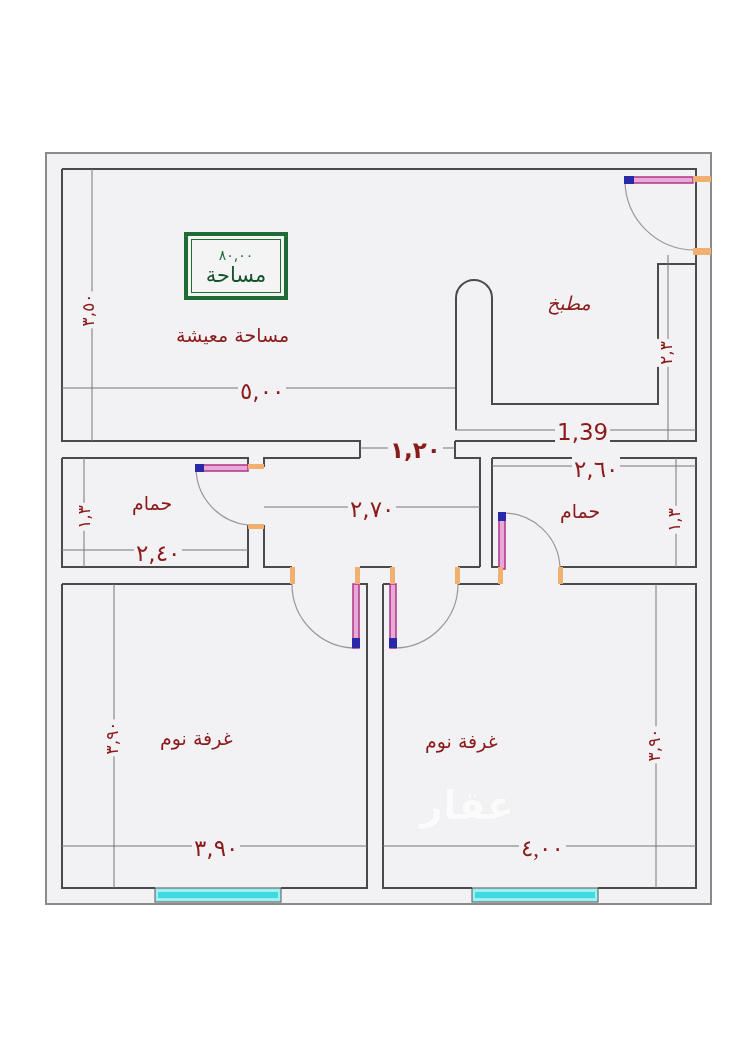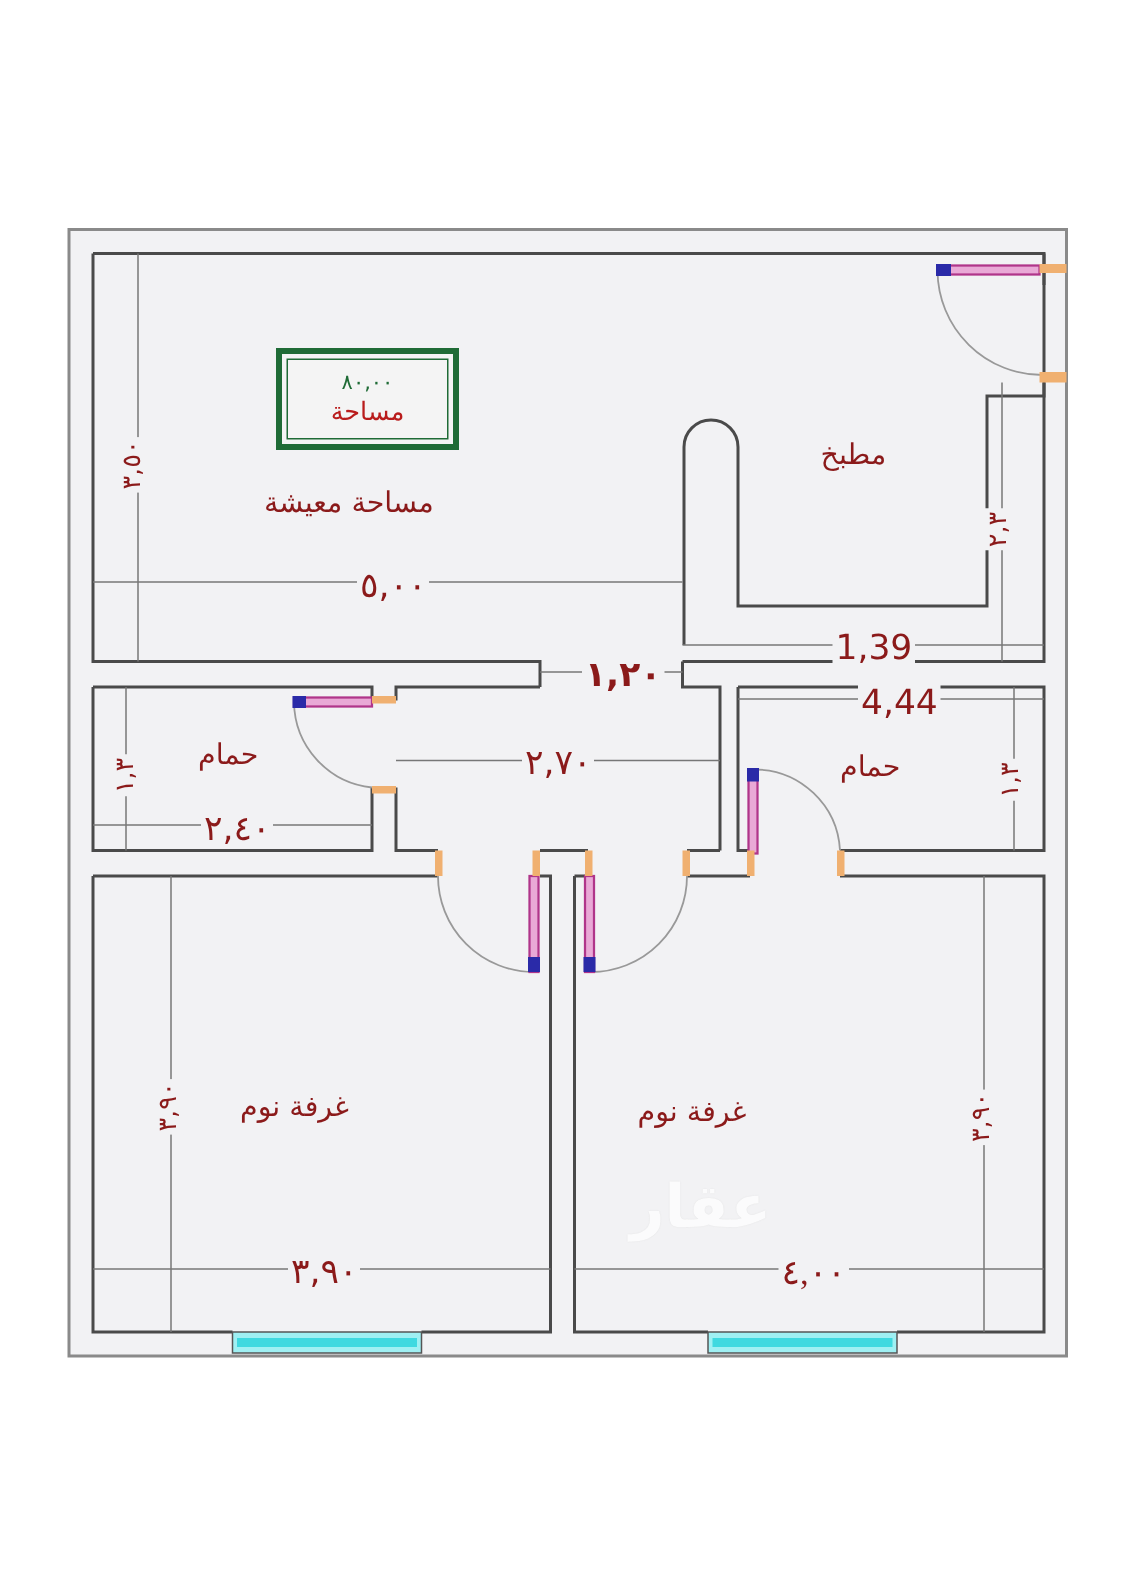--- a/index.html
+++ b/index.html
@@ -2,24 +2,24 @@
 <html><head>
 <meta charset="utf-8">
 <style>
   html, body { margin:0; padding:0; background:#ffffff; }
   body { width:750px; height:1061px; position:relative; overflow:hidden; font-family:"DejaVu Sans", sans-serif; }
   #plan { position:absolute; left:0; top:0; width:750px; height:1061px; }
   .lbl { position:absolute; color:#8b1a1a; font-family:"DejaVu Sans", sans-serif; white-space:nowrap; direction:rtl; }
   .room { font-size:19px; }
   .dim { font-size:23px; background:#f2f2f4; padding:0 2px; }
   .dimv { font-size:17px; background:#f2f2f4; padding:0 2px; transform:rotate(-90deg); transform-origin:center center; }
-  .area-box { position:absolute; left:184px; top:232px; width:122px; height:68px; border:4px solid #1f6b36; background:#f4f4f4; box-sizing:border-box; }
+  .area-box { position:absolute; left:184px; top:232px; width:104px; height:68px; border:4px solid #1f6b36; background:#f4f4f4; box-sizing:border-box; }
   .area-inner { position:absolute; left:3px; top:3px; right:3px; bottom:3px; border:1.5px solid #1f6b36; display:flex; flex-direction:column; align-items:center; justify-content:center; }
   .area-val { color:#1f6b36; font-size:14px; line-height:18px; }
-  .area-lbl { color:#b91c1c; font-size:17px; line-height:22px; direction:rtl; }
+  .area-lbl { color:#14532d; font-size:21px; line-height:22px; direction:rtl; }
   .watermark { position:absolute; left:420px; top:782px; color:#ffffff; font-size:40px; opacity:0.75; direction:rtl; font-weight:bold; text-shadow:0 0 1px #d8d8d8; }
 </style>
 </head>
 <body>
 
 <svg id="plan" viewBox="0 0 750 1061" xmlns="http://www.w3.org/2000/svg">
 
   <rect x="46" y="153" width="665" height="751" fill="#f2f2f4" stroke="#8a8a8a" stroke-width="2"></rect>
 
   <g fill="none" stroke="#4a4a4a" stroke-width="2">
@@ -112,34 +112,34 @@
 </svg>
 
 <div class="area-box">
   <div class="area-inner">
     <span class="area-val">٨٠,٠٠</span>
     <span class="area-lbl">مساحة</span>
   </div>
 </div>
 
 <span class="lbl room" style="left:176px;top:324px;">مساحة معيشة</span>
-<span class="lbl room" style="left:547px;top:292px;">مطبخ</span>
+<span class="lbl room" style="left:547px;top:292px;font-style:italic;">مطبخ</span>
 <span class="lbl room" style="left:132px;top:492px;">حمام</span>
 <span class="lbl room" style="left:560px;top:500px;">حمام</span>
 <span class="lbl room" style="left:160px;top:727px;">غرفة نوم</span>
 <span class="lbl room" style="left:425px;top:730px;">غرفة نوم</span>
 
 <span class="watermark">عقار</span>
 
 <span class="lbl dim" style="left:238px;top:378px;">٥,٠٠</span>
 <span class="lbl dimv" style="left:70px;top:300px;">٣,٥٠</span>
 <span class="lbl dim" style="left:555px;top:419px;">1,39</span>
 <span class="lbl dimv" style="left:652px;top:343px;">٢,٣</span>
 <span class="lbl dim" style="left:388px;top:437px;font-weight:bold;">١,٢٠</span>
 <span class="lbl dim" style="left:348px;top:496px;">٢,٧٠</span>
 <span class="lbl dim" style="left:134px;top:540px;">٢,٤٠</span>
 <span class="lbl dimv" style="left:70px;top:507px;">١,٣</span>
-<span class="lbl dim" style="left:572px;top:456px;">4,44</span>
+<span class="lbl dim" style="left:572px;top:456px;">٢,٦٠</span>
 <span class="lbl dimv" style="left:660px;top:510px;">١,٣</span>
 <span class="lbl dim" style="left:192px;top:835px;">٣,٩٠</span>
 <span class="lbl dimv" style="left:94px;top:728px;">٣,٩٠</span>
 <span class="lbl dim" style="left:519px;top:835px;font-family:Liberation Serif, serif;">٤,٠٠</span>
 <span class="lbl dimv" style="left:636px;top:735px;">٣,٩٠</span>
 
 </body></html>

